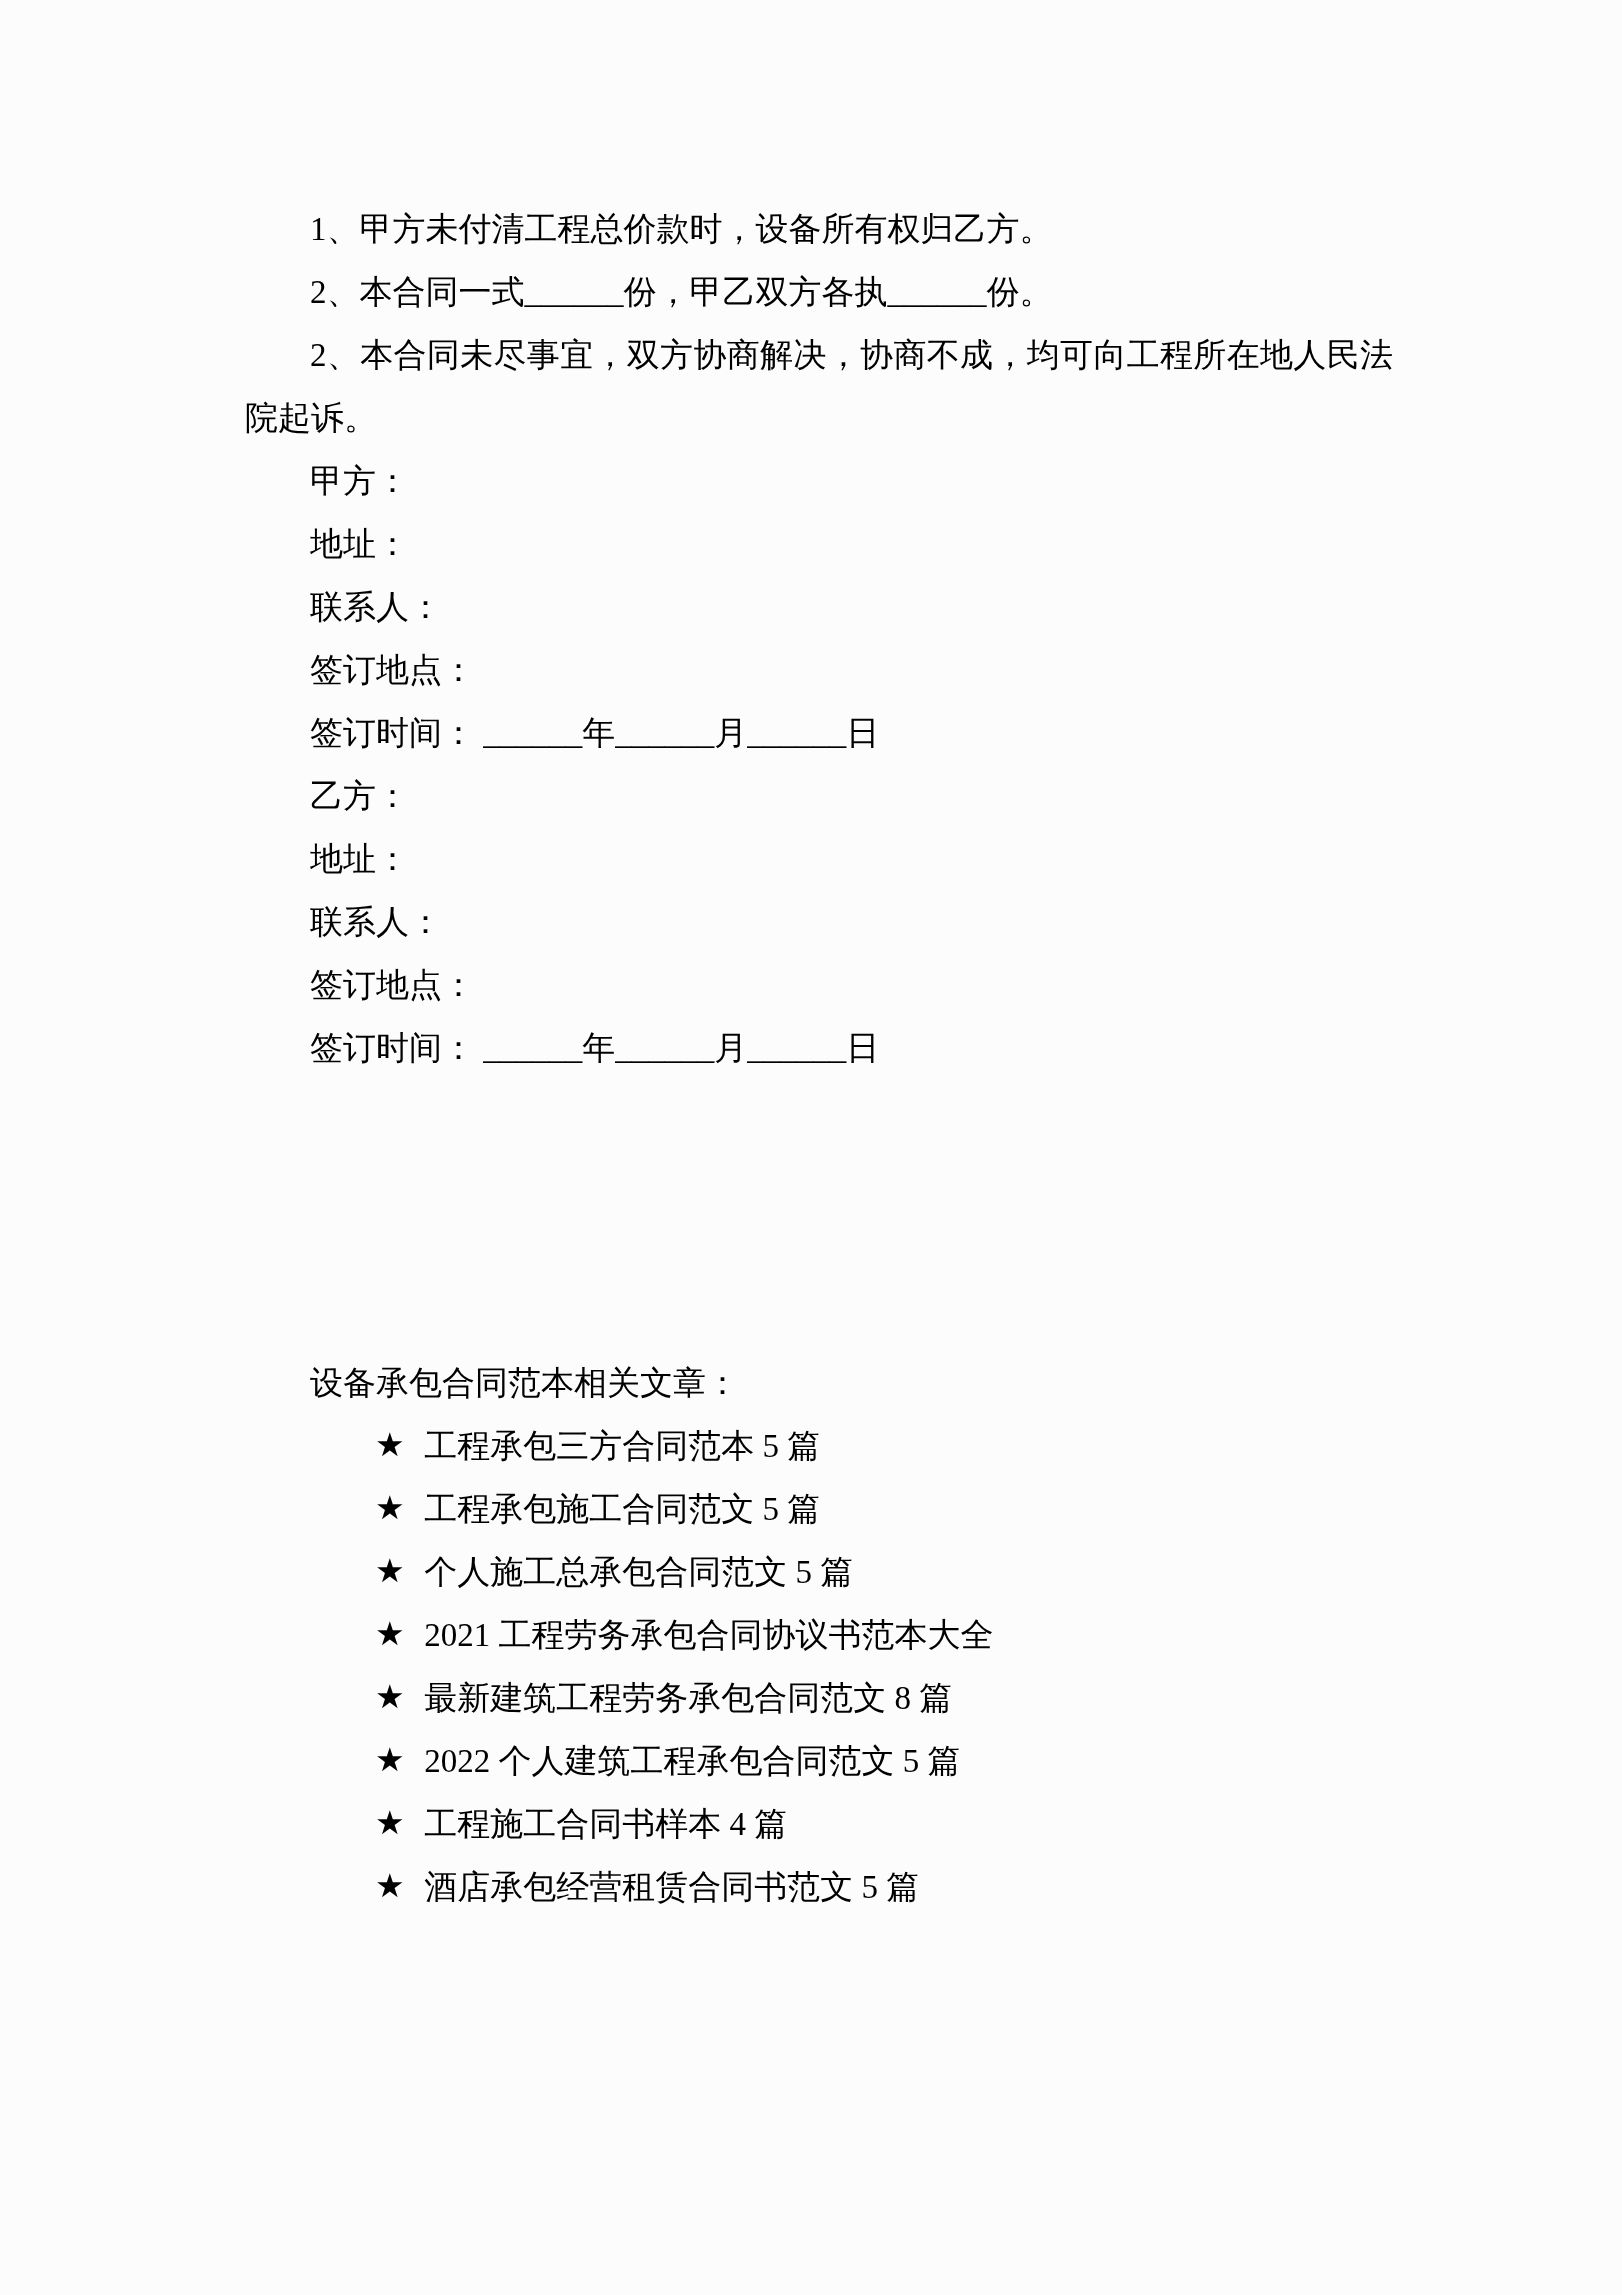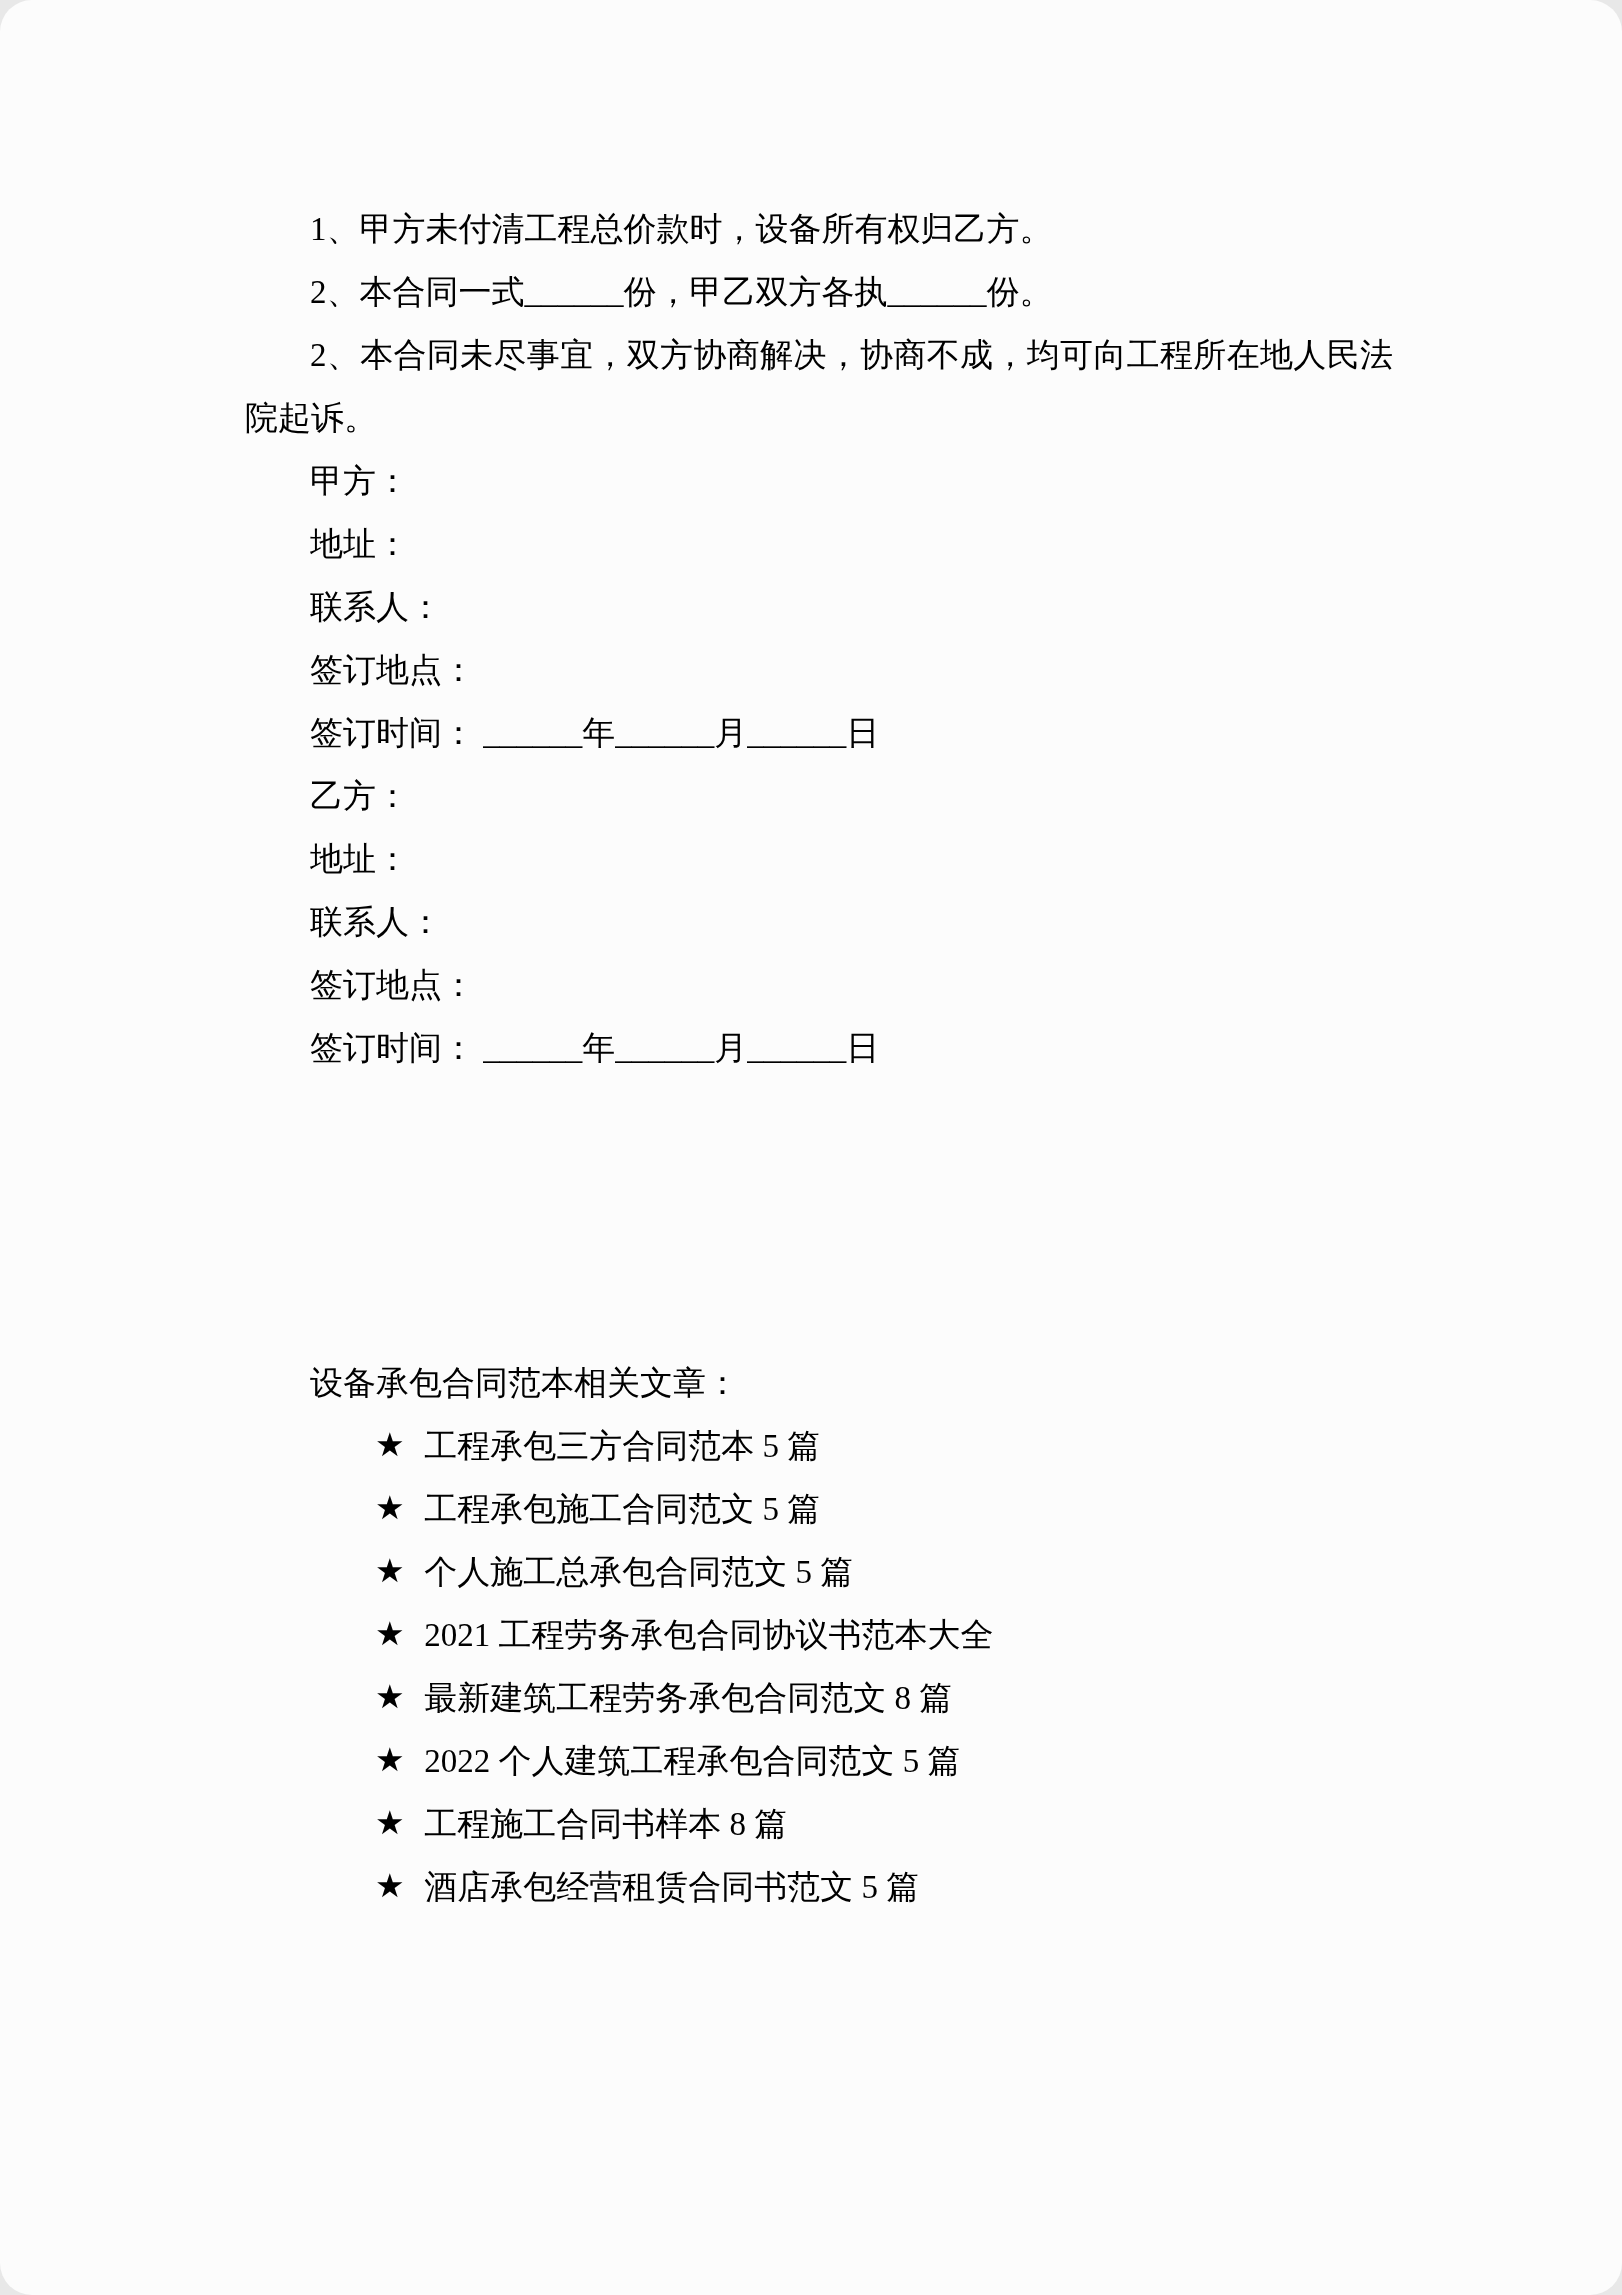--- a/index.html
+++ b/index.html
@@ -11,21 +11,20 @@
     position: relative;
     width: 1622px;
     height: 2295px;
     margin: 0 auto;
     background: #fcfcfc;
     box-sizing: border-box;
     padding: 198px 229px 0 245px;
     overflow: hidden;
     font-family: "Liberation Serif", "DejaVu Serif", serif;
     color: #000;
-    border-radius: 32px;
   }
   .para {
     margin: 0;
     font-size: 33px;
     line-height: 63px;
     text-align: justify;
     letter-spacing: 0;
   }
   .indent {
     text-indent: 65px;
@@ -77,19 +76,19 @@
 
 
     <p class="para indent star-item"><span class="star">★</span><span>个人施工总承包合同范文 5 篇</span></p>
 
     <p class="para indent star-item"><span class="star">★</span><span>2021 工程劳务承包合同协议书范本大全</span></p>
 
     <p class="para indent star-item"><span class="star">★</span><span>最新建筑工程劳务承包合同范文 8 篇</span></p>
 
     <p class="para indent star-item"><span class="star">★</span><span>2022 个人建筑工程承包合同范文 5 篇</span></p>
 
-    <p class="para indent star-item"><span class="star">★</span><span>工程施工合同书样本 8 篇</span></p>
+    <p class="para indent star-item"><span class="star">★</span><span>工程施工合同书样本 4 篇</span></p>
 
     <p class="para indent star-item"><span class="star">★</span><span>酒店承包经营租赁合同书范文 5 篇</span></p>
   </div>
 
 </div>
 
 
 </body></html>

